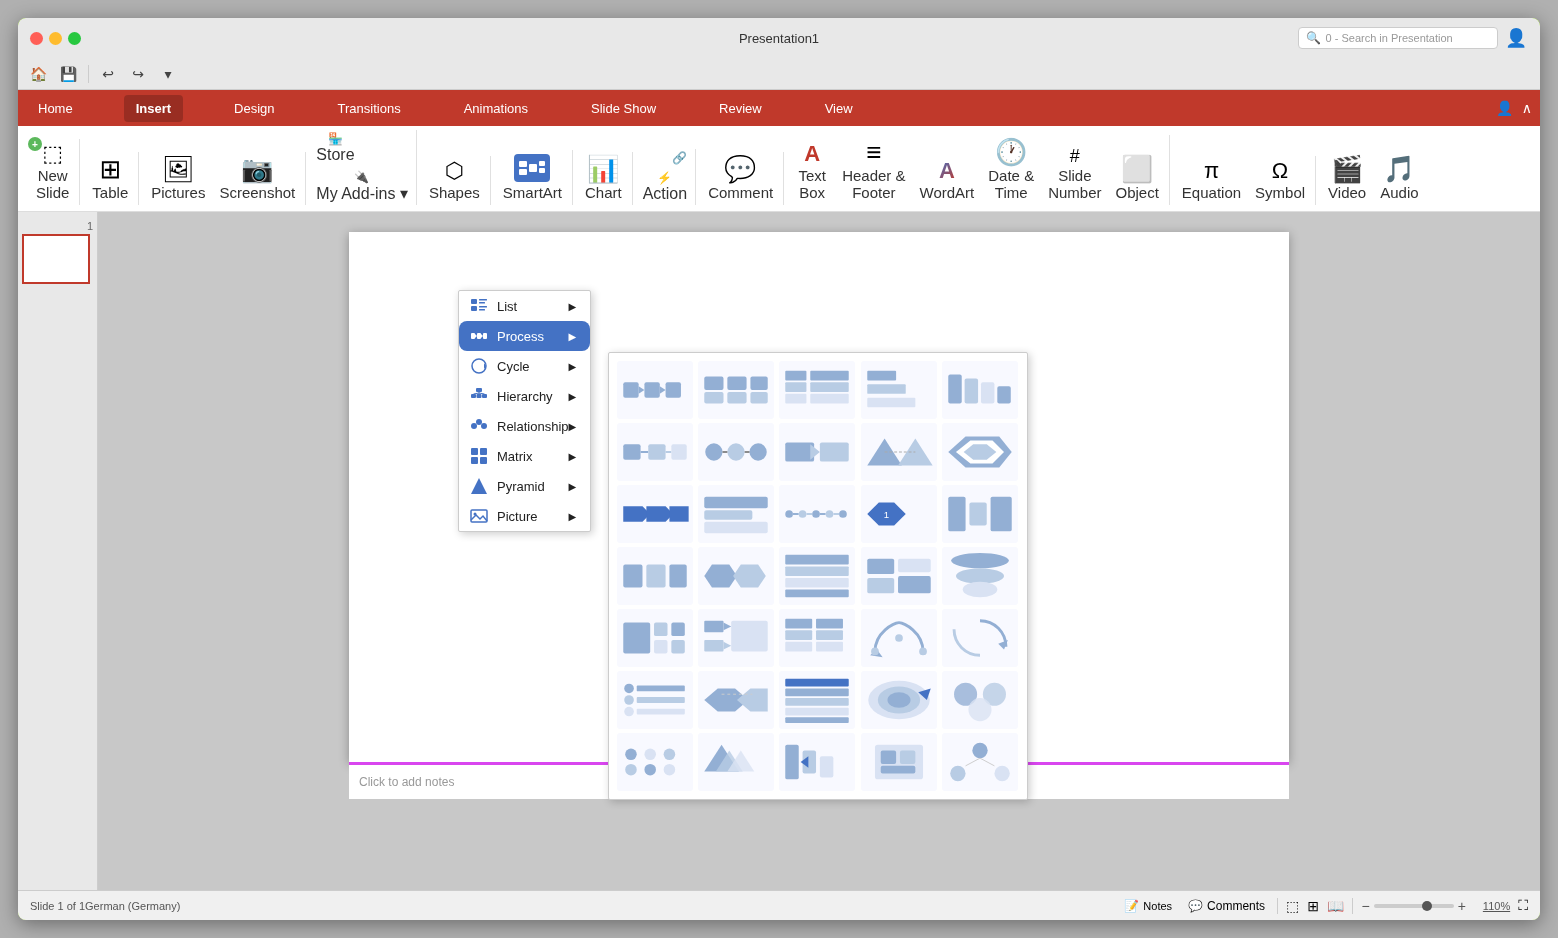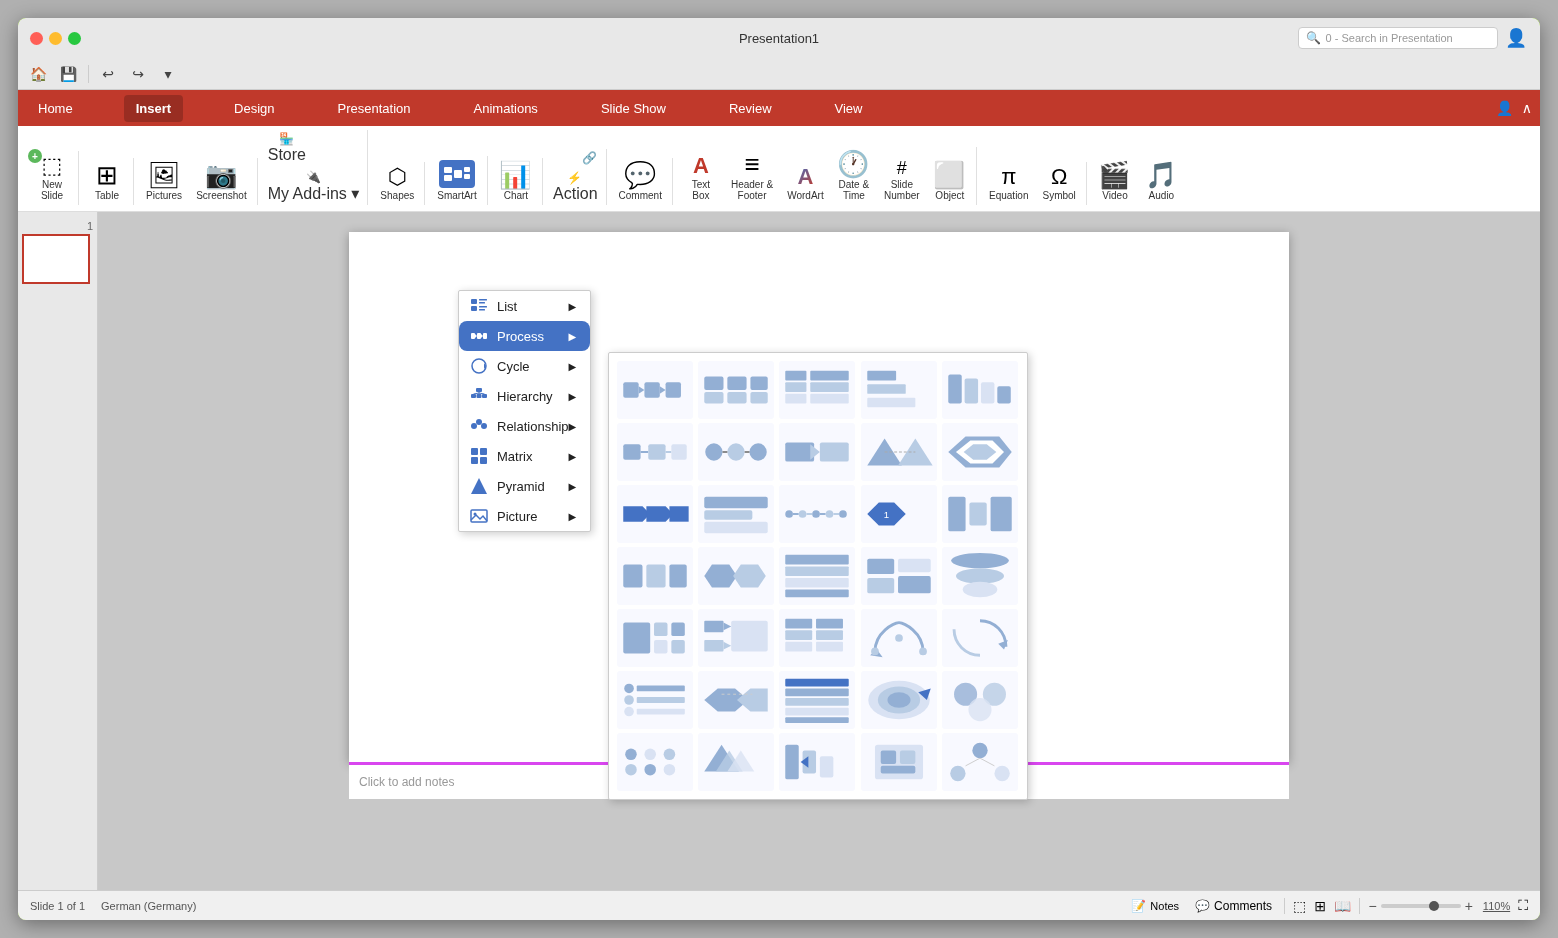--- a/index.html
+++ b/index.html
@@ -32,38 +32,38 @@
     .menu-right { margin-left: auto; display: flex; align-items: center; gap: 8px; }
     .menu-right-icon { color: white; font-size: 14px; cursor: pointer; }
 
     
     .ribbon { background: #fff; border-bottom: 1px solid #ddd; padding: 4px 8px 6px; display: flex; align-items: flex-end; gap: 2px; flex-shrink: 0; min-height: 80px; }
     .ribbon-group { display: flex; flex-direction: column; align-items: center; padding: 0 4px; border-right: 1px solid #e0e0e0; }
     .ribbon-group:last-child { border-right: none; }
     .ribbon-group-items { display: flex; align-items: flex-end; gap: 2px; }
     .ribbon-btn { display: flex; flex-direction: column; align-items: center; padding: 4px 6px; cursor: pointer; border-radius: 3px; min-width: 44px; }
     .ribbon-btn .icon { font-size: 26px; line-height: 1; }
-    .ribbon-btn .label { font-size: 10px; color: #333; text-align: center; margin-top: 2px; white-space: nowrap; }
+    .ribbon-btn .label { font-size: 15px; color: #333; text-align: center; margin-top: 2px; white-space: nowrap; }
     .ribbon-btn-small { display: flex; flex-direction: column; align-items: center; padding: 2px 4px; cursor: pointer; border-radius: 3px; }
     .ribbon-btn-small .label { font-size: 16px; color: #333; }
     .green-circle { width: 14px; height: 14px; background: #5cb85c; border-radius: 50%; display: flex; align-items: center; justify-content: center; color: white; font-size: 10px; font-weight: bold; position: absolute; top: -2px; left: -2px; }
     .pos-rel { position: relative; }
 
     
     .main-area { display: flex; flex: 1; overflow: hidden; }
     .slide-panel { width: 80px; background: #e8e8e8; border-right: 1px solid #ccc; padding: 8px 4px; overflow-y: auto; flex-shrink: 0; }
     .slide-thumbnail { width: 68px; height: 50px; background: white; border: 2px solid #c0392b; display: flex; align-items: center; justify-content: center; font-size: 10px; color: #999; cursor: pointer; }
     .slide-number { font-size: 11px; color: #666; text-align: right; margin-bottom: 2px; }
     .canvas-area { flex: 1; background: #c8c8c8; display: flex; flex-direction: column; align-items: center; justify-content: flex-start; padding: 20px; overflow: auto; }
     .slide-canvas { background: white; width: 940px; height: 530px; box-shadow: 0 2px 10px rgba(0,0,0,0.3); flex-shrink: 0; }
     .notes-area { background: white; border-top: 3px solid #d946ef; width: 940px; padding: 10px; color: #999; font-size: 12px; margin-top: 0; }
 
     
     .statusbar { background: #f0f0f0; border-top: 1px solid #ccc; height: 30px; display: flex; align-items: center; padding: 0 12px; gap: 16px; flex-shrink: 0; }
-    .status-left { display: flex; gap: 16px; align-items: center; }
+    .status-left { display: flex; gap: 0; align-items: center; }
     .status-right { margin-left: auto; display: flex; align-items: center; gap: 8px; }
     .status-text { font-size: 11px; color: #555; }
     .zoom-control { display: flex; align-items: center; gap: 4px; }
     .zoom-btn { font-size: 14px; cursor: pointer; color: #555; }
     .zoom-slider { width: 80px; height: 4px; background: #ccc; border-radius: 2px; position: relative; }
     .zoom-slider-thumb { width: 10px; height: 10px; background: #555; border-radius: 50%; position: absolute; top: -3px; left: 60%; }
 
     
     .dropdown-overlay { position: absolute; top: 0; left: 0; right: 0; bottom: 0; pointer-events: none; z-index: 100; }
     .dropdown-container { position: absolute; pointer-events: all; }
@@ -110,21 +110,21 @@
     <div class="separator"></div>
     <div class="toolbar-icon-btn">↩</div>
     <div class="toolbar-icon-btn">↪</div>
     <div class="toolbar-icon-btn">▾</div>
   </div>
 
   <div class="menubar">
     <div class="menu-item">Home</div>
     <div class="menu-item active">Insert</div>
     <div class="menu-item">Design</div>
-    <div class="menu-item">Presentation</div>
+    <div class="menu-item">Transitions</div>
     <div class="menu-item">Animations</div>
     <div class="menu-item">Slide Show</div>
     <div class="menu-item">Review</div>
     <div class="menu-item">View</div>
     <div class="menu-right">
       <div class="menu-right-icon">👤</div>
       <div class="menu-right-icon">∧</div>
     </div>
   </div>
 
@@ -723,18 +723,18 @@
       <div style="cursor:pointer;font-size:14px;">⬚</div>
       <div style="cursor:pointer;font-size:14px;">⊞</div>
       <div style="cursor:pointer;font-size:14px;">📖</div>
       <div style="width:1px;height:16px;background:#ccc;"></div>
       <div class="zoom-control">
         <span class="zoom-btn">−</span>
         <div class="zoom-slider">
           <div class="zoom-slider-thumb"></div>
         </div>
         <span class="zoom-btn">+</span>
-        <span class="status-text" style="margin-left:6px;text-decoration:underline;">110%</span>
+        <span class="status-text" style="margin-left:13px;text-decoration:underline;">110%</span>
       </div>
       <div style="cursor:pointer;font-size:14px;">⛶</div>
     </div>
   </div>
 </div>
 
 </body></html>

